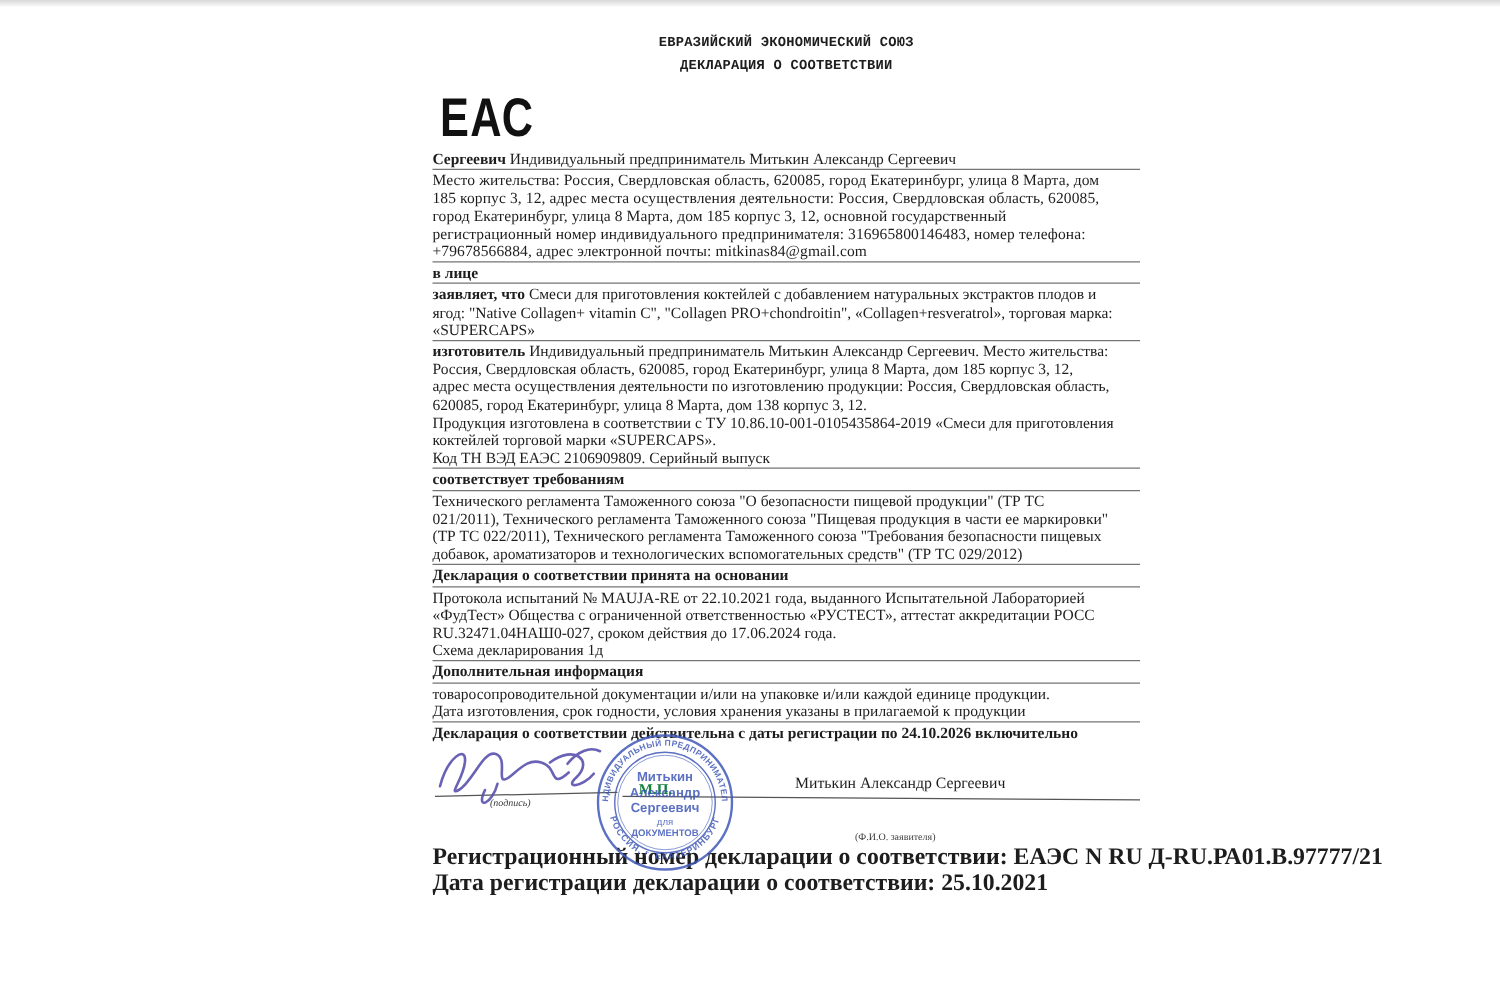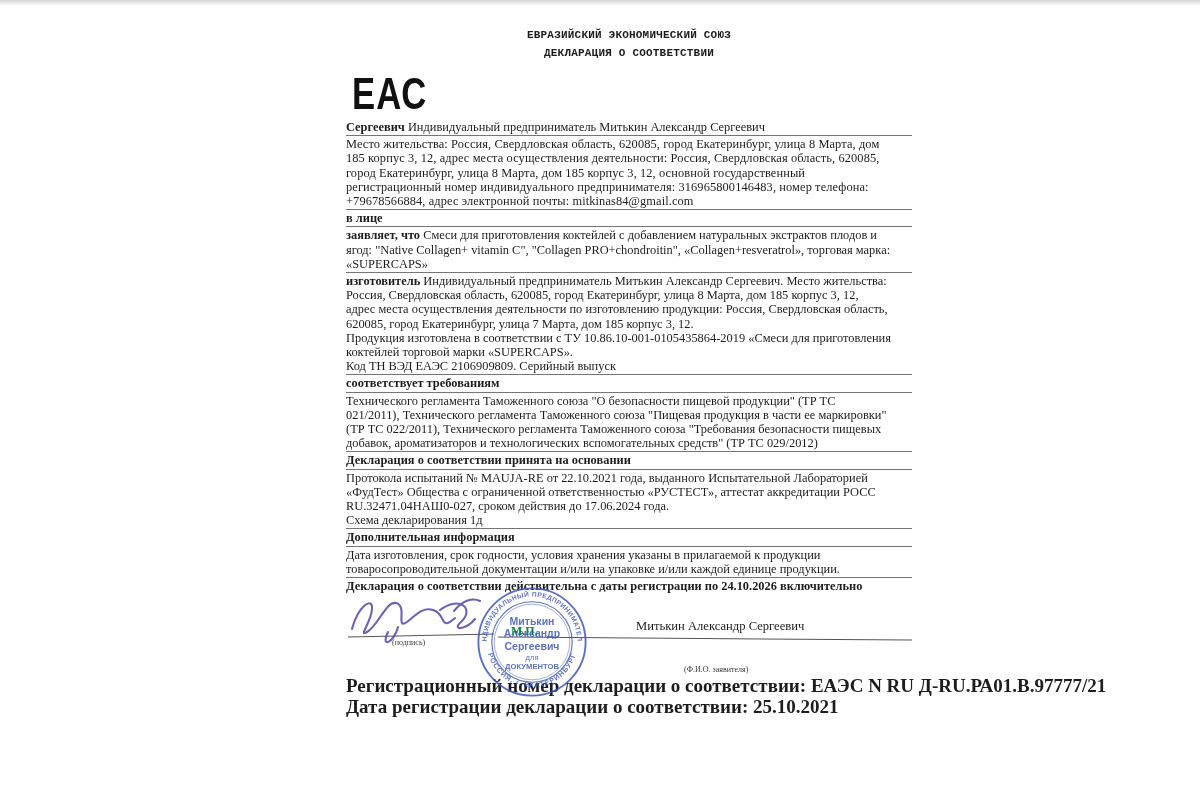--- a/index.html
+++ b/index.html
@@ -13,21 +13,21 @@
   .title-line{text-align:center;font-weight:bold;font-size:11px;line-height:18px;letter-spacing:.2px;font-family:Liberation Mono, monospace;}
   .logo-row{margin:7px 0 3px 6px;height:48px;}
   .line{font-size:12.4px;line-height:14.2px;white-space:nowrap;}
   .b{font-weight:bold;}
   .rule{border-bottom:1px solid #757575;padding-bottom:1px;margin-bottom:1px;}
   .just{letter-spacing:.1px;}
   
   .sig-area{position:relative;height:64px;margin-top:6px;}
   .sig-line-left{position:absolute;left:2px;top:36px;width:146px;border-top:1px solid #555;
     transform:rotate(-1.2deg);}
-  .sig-caption{position:absolute;left:46px;top:39px;font-size:8px;color:#3a3a3a;}
+  .sig-caption{position:absolute;left:46px;top:39px;font-size:8px;color:#3a3a3a;font-style:italic;}
   .sig-svg{position:absolute;left:-4px;top:-10px;z-index:3;}
   .mp-mark{position:absolute;left:165px;top:25px;font-size:12px;font-weight:bold;z-index:1;color:#15803d;}
   .sig-line-right{position:absolute;left:152px;right:0;top:39px;border-top:1px solid #555;
     transform:rotate(.4deg);z-index:1;}
   .signer-name{position:absolute;left:290px;top:20px;font-size:12.6px;z-index:2;}
   .name-caption{position:absolute;left:338px;top:43px;font-size:8px;color:#3a3a3a;margin-top:23px;}
   .stamp-svg{position:absolute;left:119px;top:-24px;z-index:4;opacity:.85;}
   
   .footer-line{font-size:19px;line-height:21px;font-weight:bold;white-space:nowrap;}
   .footer{margin-top:12px;}
@@ -72,21 +72,21 @@
     <div class="line">«SUPERCAPS»</div>
   </div>
 
   <div>
     <div class="line">
       <span class="b">изготовитель</span>
       <span>Индивидуальный предприниматель Митькин Александр Сергеевич. Место жительства:</span>
     </div>
     <div class="line">Россия, Свердловская область, 620085, город Екатеринбург, улица 8 Марта, дом 185 корпус 3, 12,</div>
     <div class="line">адрес места осуществления деятельности по изготовлению продукции: Россия, Свердловская область,</div>
-    <div class="line">620085, город Екатеринбург, улица 7 Марта, дом 185 корпус 3, 12.</div>
+    <div class="line">620085, город Екатеринбург, улица 8 Марта, дом 138 корпус 3, 12.</div>
   </div>
 
   <div>
     <div class="line">Продукция изготовлена в соответствии с ТУ 10.86.10-001-0105435864-2019 «Смеси для приготовления</div>
     <div class="line">коктейлей торговой марки «SUPERCAPS».</div>
   </div>
 
   <div class="line rule">Код ТН ВЭД ЕАЭС 2106909809. Серийный выпуск</div>
 
   <div class="line b rule">соответствует требованиям</div>
@@ -103,22 +103,22 @@
   <div class="rule">
     <div class="line">Протокола испытаний № MAUJA-RE от 22.10.2021 года, выданного Испытательной Лабораторией</div>
     <div class="line">«ФудТест» Общества с ограниченной ответственностью «РУСТЕСТ», аттестат аккредитации РОСС</div>
     <div class="line">RU.32471.04НАШ0-027, сроком действия до 17.06.2024 года.</div>
     <div class="line">Схема декларирования 1д</div>
   </div>
 
   <div class="line b rule">Дополнительная информация</div>
 
   <div class="rule">
+    <div class="line">товаросопроводительной документации и/или на упаковке и/или каждой единице продукции.</div>
     <div class="line">Дата изготовления, срок годности, условия хранения указаны в прилагаемой к продукции</div>
-    <div class="line">товаросопроводительной документации и/или на упаковке и/или каждой единице продукции.</div>
   </div>
 
   <div class="line b">Декларация о соответствии действительна с даты регистрации по 24.10.2026 включительно</div>
 
   <div class="sig-area">
     <div class="mp-mark">М.П.</div>
     <div class="sig-line-left"></div>
 
     <svg class="sig-svg" width="150" height="60" viewBox="0 0 150 60">
       <g fill="none" stroke="#5a52ad" stroke-width="2.1" stroke-linecap="round" opacity="0.9">

